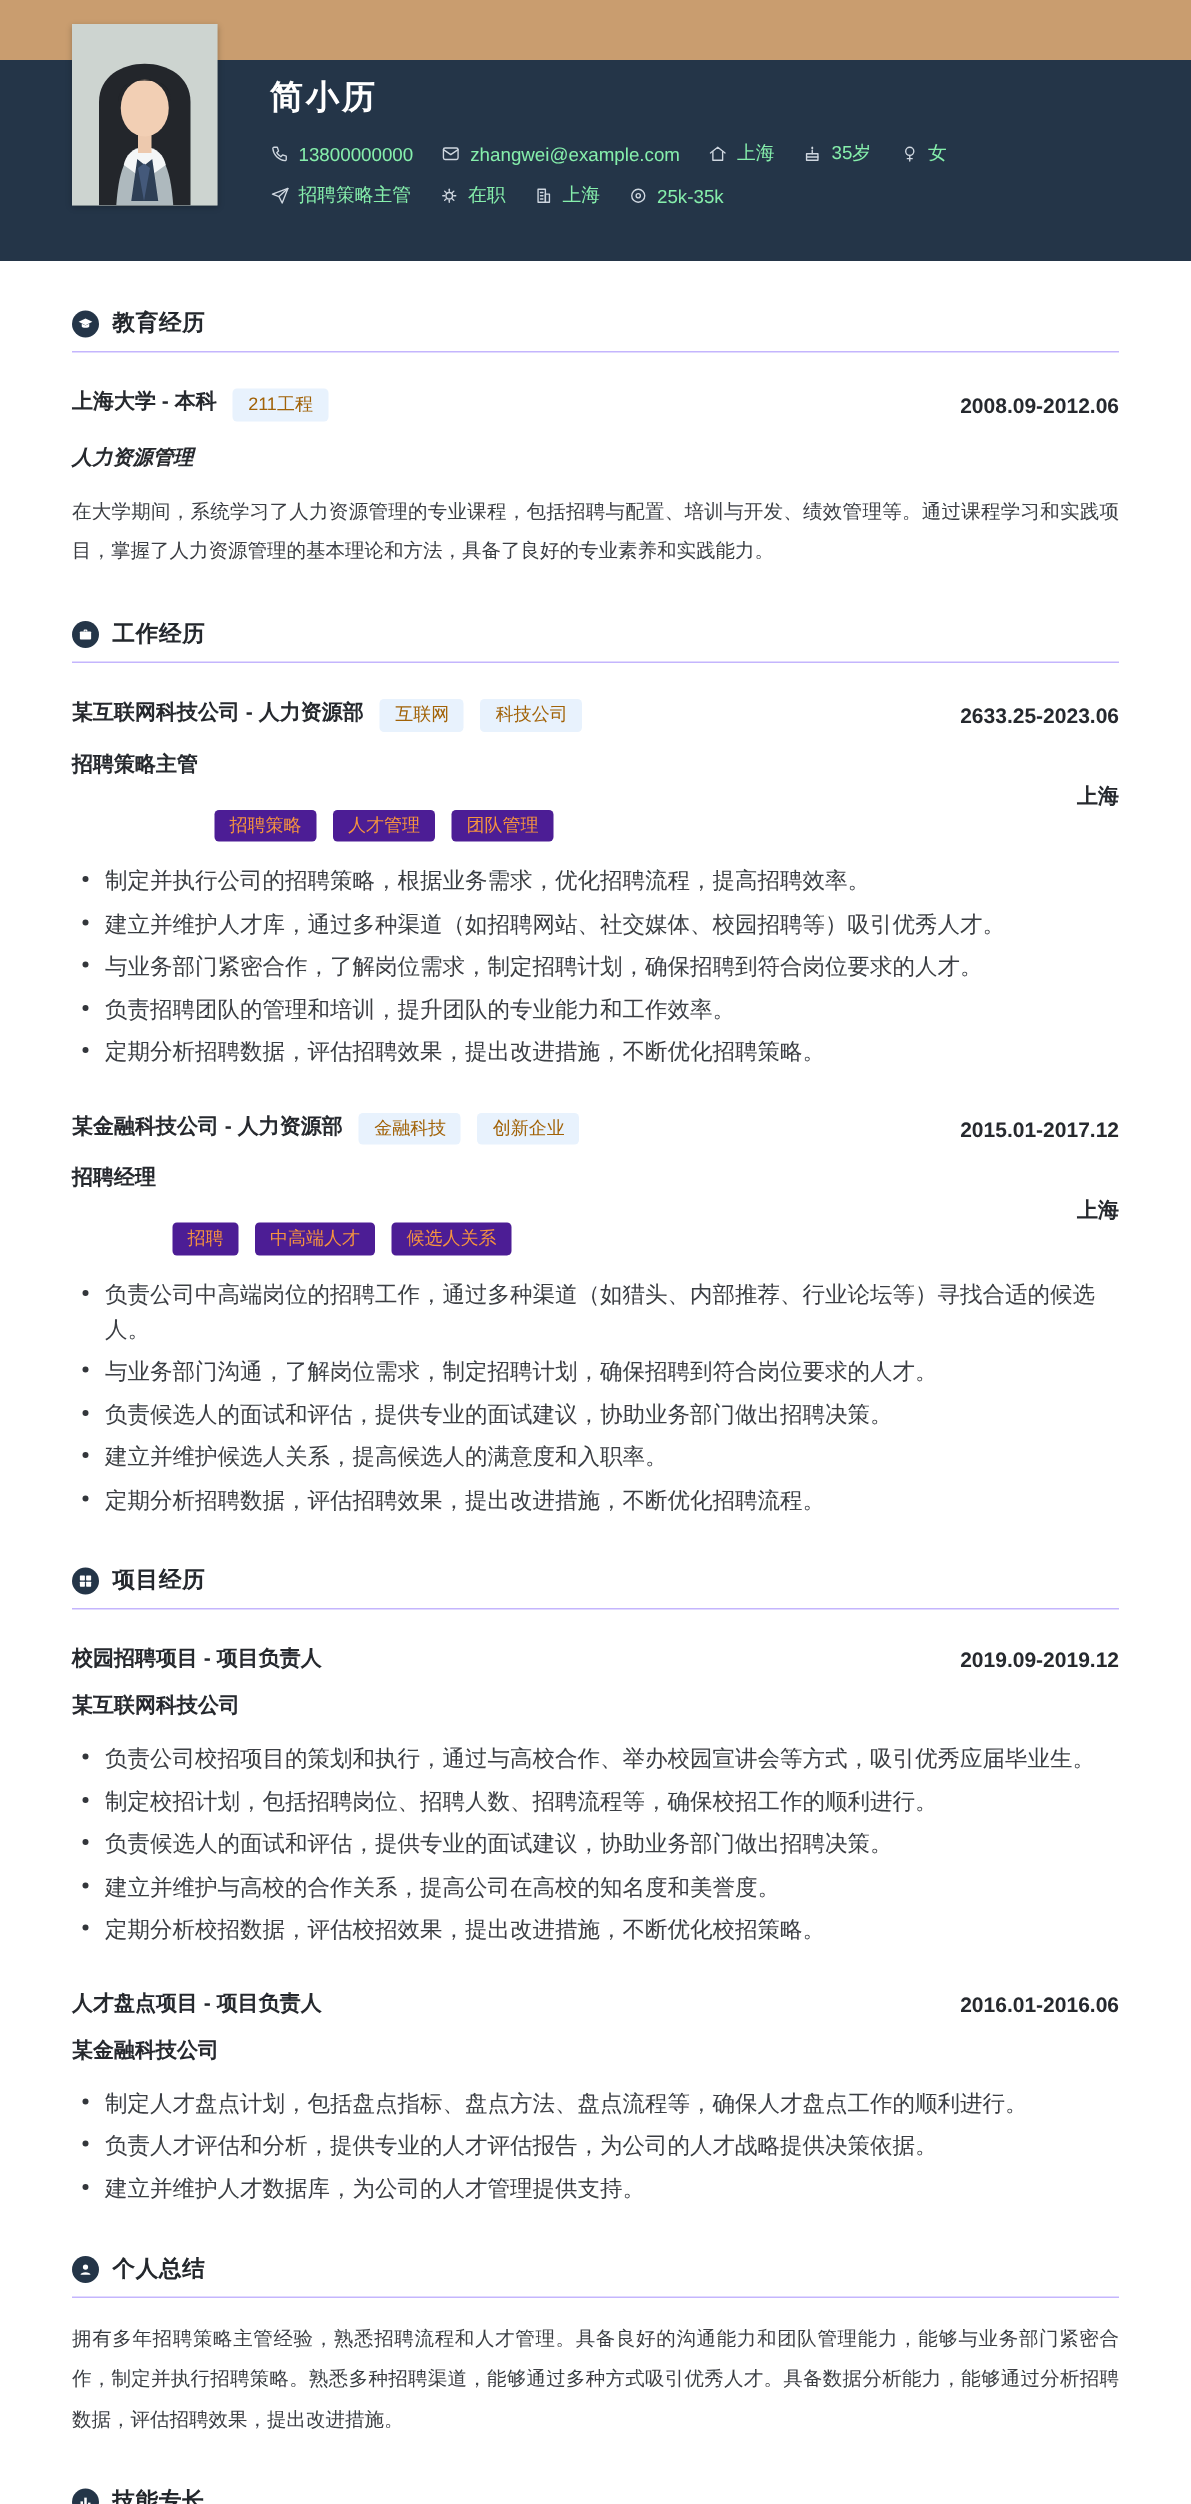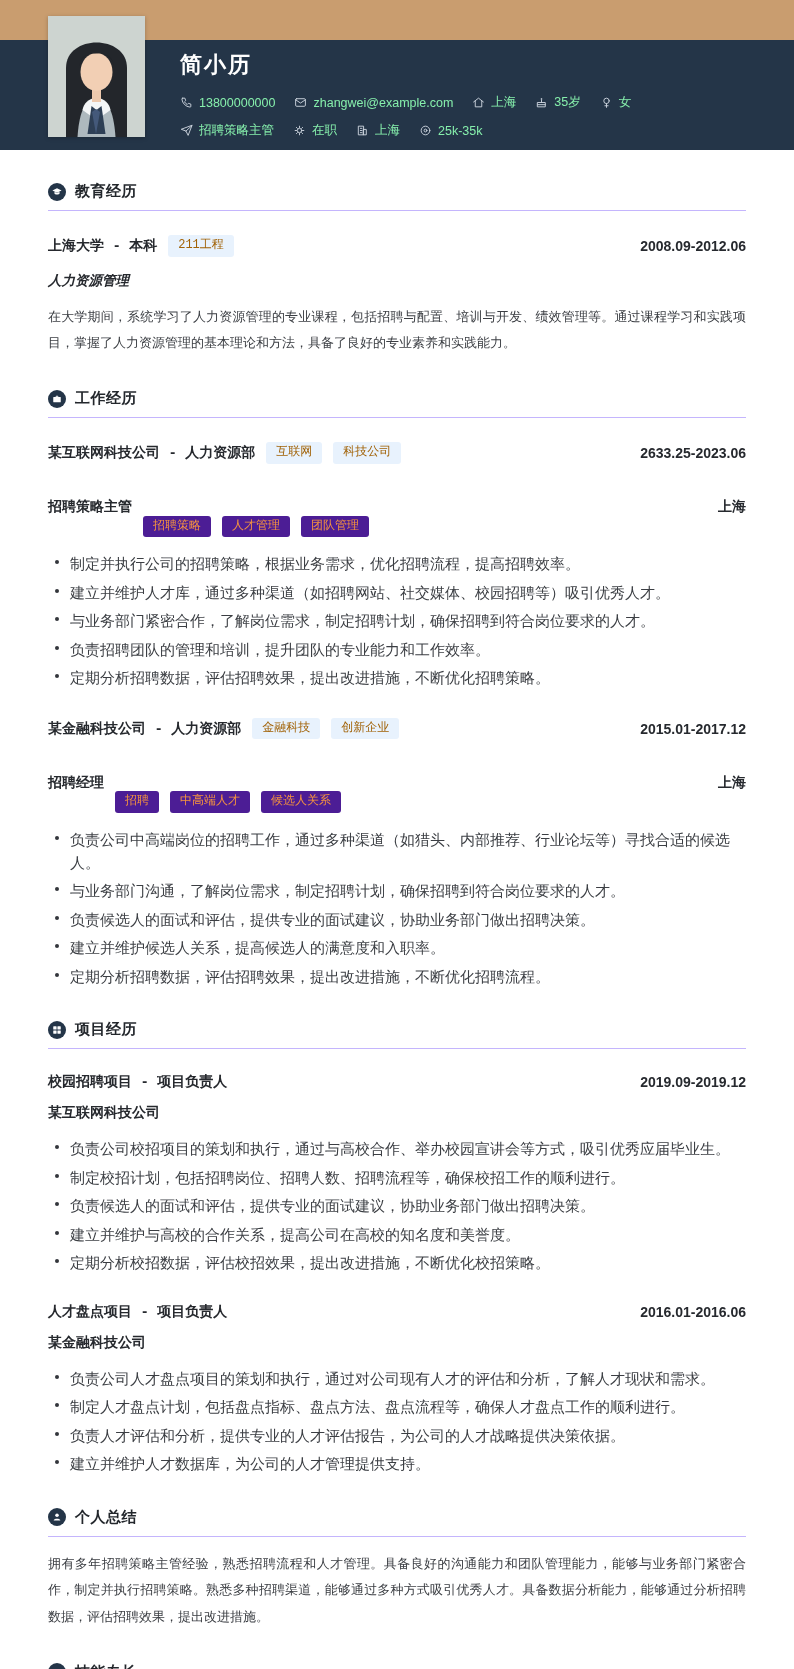--- a/index.html
+++ b/index.html
@@ -4,42 +4,42 @@
 <style>
   * { box-sizing: border-box; }
   html,body { margin:0; padding:0; }
   body {
     width:794px; min-height:1669px; background:#ffffff;
     font-family:"Liberation Sans","DejaVu Sans",sans-serif;
     color:#3c4043; -webkit-font-smoothing:antialiased;
   }
   .page { width:794px; position:relative; }
   .top-strip { height:40px; background:#c99d6f; }
-  .hero { position:relative; height:110px; background:#243548; color:#fff; }
+  .hero { position:relative; height:134px; background:#243548; color:#fff; }
   .photo {
     position:absolute; left:48px; top:-24px; width:97px; height:121px;
     overflow:hidden; box-shadow:0 1px 4px rgba(0,0,0,.25); background:#cdd4d0;
   }
   .photo svg { display:block; }
   .hero-main { padding:12px 30px 0 180px; }
   .hero-main h1 { margin:0 0 16px; font-size:22px; font-weight:700; letter-spacing:2px; color:#ffffff; line-height:1.2; }
   .contact-row { display:flex; align-items:center; gap:19px; margin-bottom:11px; font-size:12.5px; color:#86efac; flex-wrap:wrap; }
   .ci { display:inline-flex; align-items:center; gap:6px; white-space:nowrap; }
   .ci svg { width:13px; height:13px; stroke:#cfd7e0; fill:none; stroke-width:1.7; stroke-linecap:round; stroke-linejoin:round; }
 
   main { padding:0 48px 30px; }
   .sec-head { display:flex; align-items:center; gap:9px; margin-top:32px; padding-bottom:9px; border-bottom:1px solid #c4b5fd; }
   .sec-head h2 { margin:0; font-size:15px; font-weight:700; color:#23272c; letter-spacing:.5px; }
   .sec-ico { width:18px; height:18px; border-radius:50%; background:#243548; display:inline-flex; align-items:center; justify-content:center; flex:0 0 18px; }
   .sec-ico svg { width:10px; height:10px; fill:#ffffff; }
 
   .entry { margin-top:0; }
   .entry + .entry { margin-top:28px; }
   .entry-head { display:flex; justify-content:space-between; align-items:center; margin-top:24px; }
-  .eh-left { display:flex; align-items:center; gap:11px; flex-wrap:wrap;font-family:Liberation Mono, monospace; }
+  .eh-left { display:flex; align-items:flex-start; gap:11px; flex-wrap:wrap; }
   .ename { font-weight:700; font-size:14px; color:#26292e; }
   .edate, .eloc { font-weight:700; font-size:14px; color:#26292e; white-space:nowrap; }
   .entry-sub { display:flex; justify-content:space-between; align-items:center; margin-top:13px; }
   .tag { font-size:12px; padding:3px 10px; border-radius:3px; line-height:1.3; }
   .tag.blue { background:#e8f2fd; color:#a16207; }
   .tag.orange { background:#4c1d95; color:#f5933f;margin-top:39px; }
 
   .bullets { list-style:none; margin:16px 0 0; padding:0; }
   .bullets li { display:flex; gap:11px; font-size:15px; color:#3b3e43; line-height:1.5; margin-bottom:6px; }
   .dot { flex:0 0 4px; width:4px; height:4px; border-radius:50%; background:#33363b; margin-top:7px; margin-left:7px; }
@@ -330,24 +330,20 @@
             <span class="ename">人才盘点项目 - 项目负责人</span>
           </div>
           <span class="edate">2016.01-2016.06</span>
         </div>
         <div class="entry-sub">
           <span class="ename">某金融科技公司</span>
         </div>
         <ul class="bullets">
           <li>
               <span class="dot"></span>
-              <span>负责公司人才盘点项目的策划和执行，通过对公司现有人才的评估和分析，了解人才现状和需求。</span>
-            </li>
-          <li>
-              <span class="dot"></span>
               <span>制定人才盘点计划，包括盘点指标、盘点方法、盘点流程等，确保人才盘点工作的顺利进行。</span>
             </li>
           <li>
               <span class="dot"></span>
               <span>负责人才评估和分析，提供专业的人才评估报告，为公司的人才战略提供决策依据。</span>
             </li>
           <li>
               <span class="dot"></span>
               <span>建立并维护人才数据库，为公司的人才管理提供支持。</span>
             </li>

